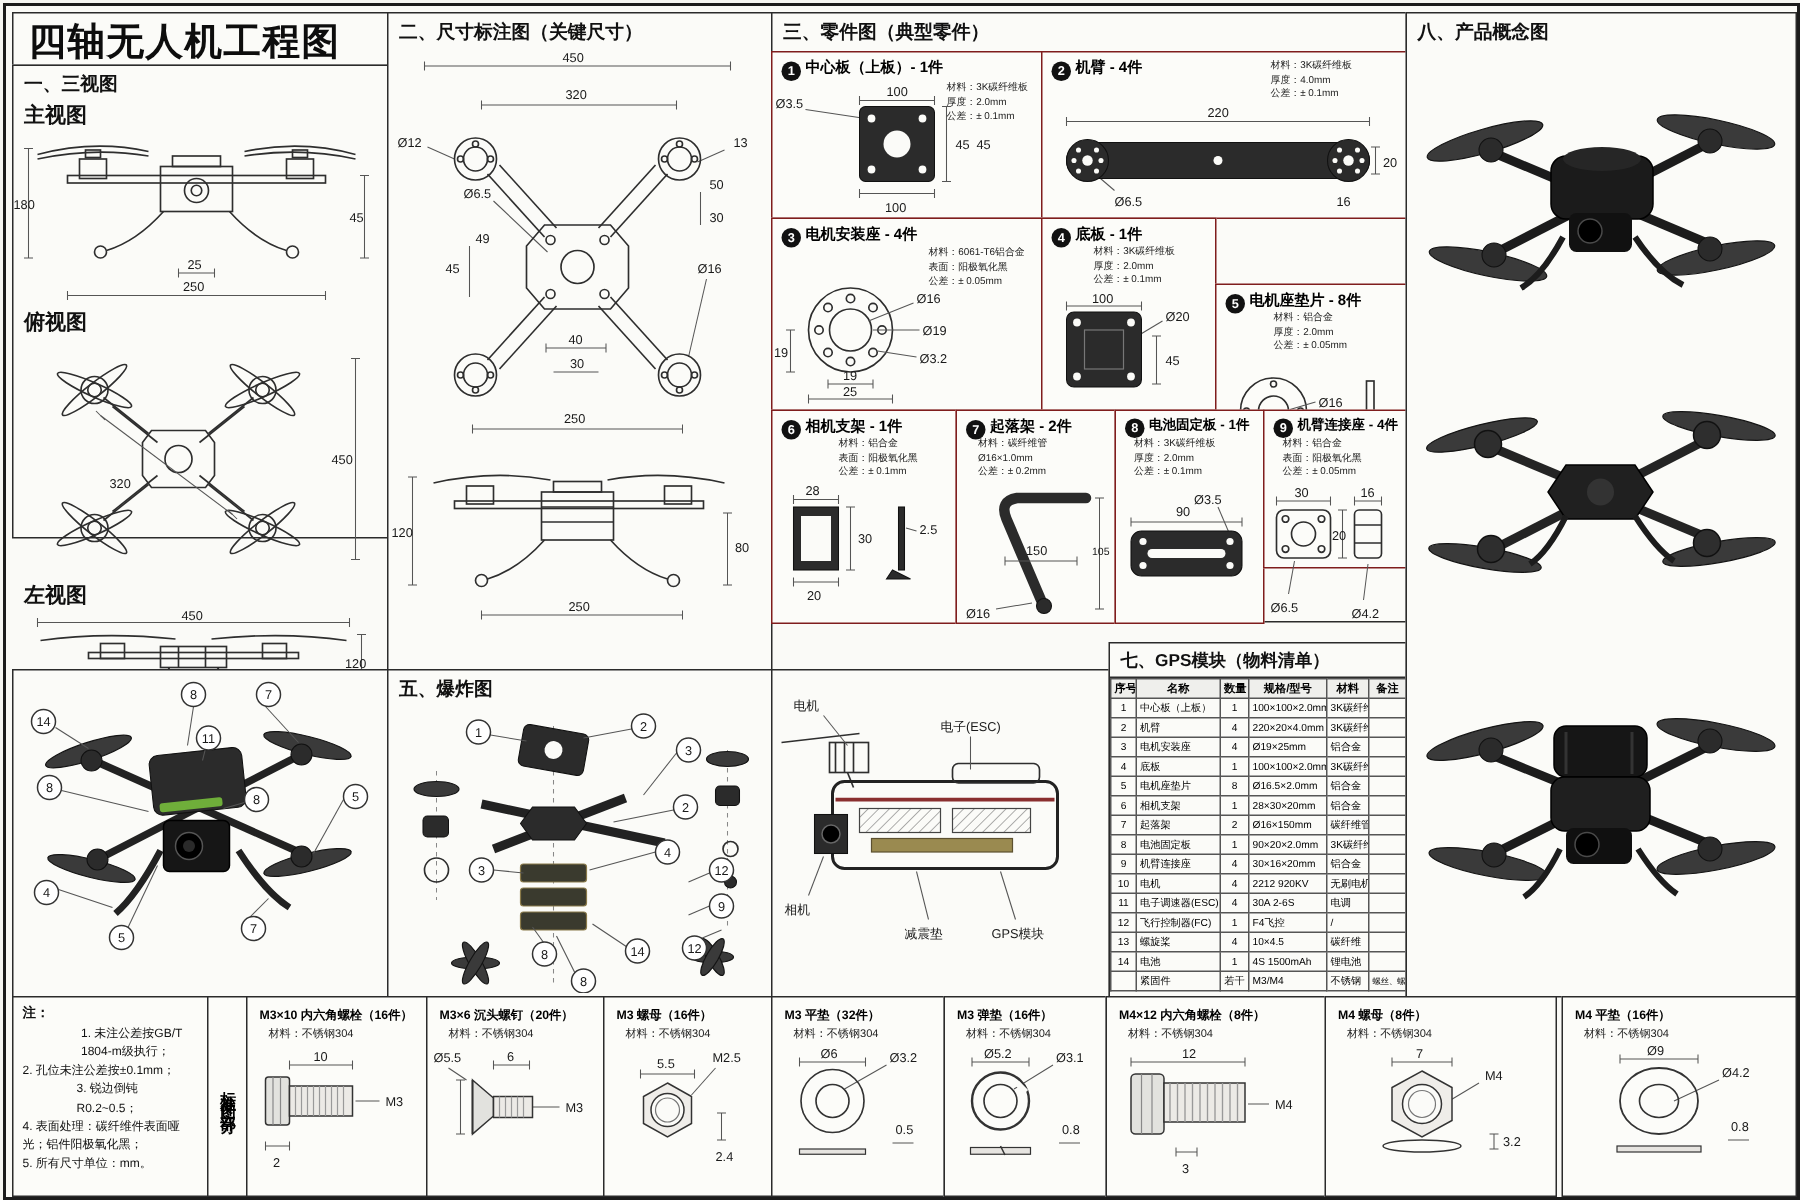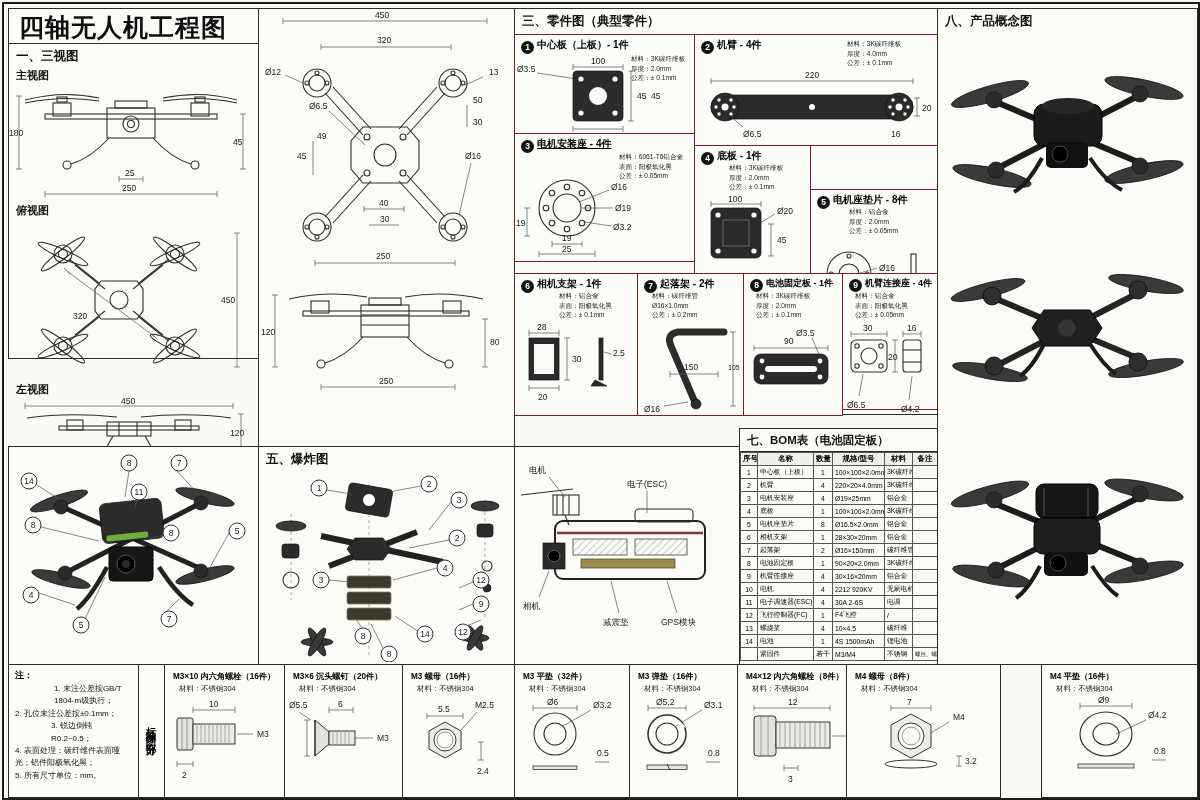--- a/index.html
+++ b/index.html
@@ -1,20 +1,20 @@
 <!DOCTYPE html>
 <html><head>
 <meta charset="utf-8">
 <style>
   html,body{margin:0;padding:0;background:#d8d8d2;font-family:"Liberation Sans",sans-serif;}
   #stage{position:relative;width:1200px;height:800px;background:#f6f6f2;overflow:hidden;}
   #sheet{position:absolute;left:2px;top:2px;width:1194px;height:794px;border:2px solid #1c1c1c;background:#fafaf7;}
   .panel{position:absolute;background:#fbfbf8;border:1px solid #2b2b2b;box-sizing:border-box;}
   .phead{font-weight:bold;font-size:12.5px;color:#111;padding:4px 7px 2px 7px;white-space:nowrap;}
-  .sub{font-weight:bold;font-size:11px;color:#111;padding:1px 7px;}
+  .sub{font-weight:bold;font-size:14px;color:#111;padding:1px 7px;}
   .title{font-size:25px;font-weight:bold;color:#0d0d0d;padding:2px 10px;letter-spacing:1px;}
   svg{display:block;}
   svg text{font-family:"Liberation Sans",sans-serif;fill:#1a1a1a;}
   .dt{font-size:8.5px;}
   .dts{font-size:7px;}
   .ln{fill:none;stroke:#2e2e2e;stroke-width:1.1;}
   .lt{fill:none;stroke:#555;stroke-width:0.7;}
   .dk{fill:#2b2b2b;stroke:#111;stroke-width:0.7;}
   .dk2{fill:#3a3a3a;stroke:#141414;stroke-width:0.8;}
   .wh{fill:#fbfbf8;}
@@ -149,20 +149,21 @@
         <path d="M104,38 L96,52 M136,38 L144,52"></path>
             <circle cx="95" cy="53" r="2.5"></circle>
             <circle cx="145" cy="53" r="2.5"></circle>
       </g>
       <text class="dt" x="112" y="6">450</text>
       <text class="dt" x="221" y="38">120</text>
     </svg>
   </div>
 
   <div class="panel" style="left:254px;top:4px;width:257px;height:439px;">
+    <div class="phead">二、尺寸标注图（关键尺寸）</div>
     <svg width="253" height="272" viewBox="0 0 253 272">
       <g class="lt">
         <line x1="24" y1="12" x2="228" y2="12"></line>
             <line x1="24" y1="9" x2="24" y2="15"></line>
             <line x1="228" y1="9" x2="228" y2="15"></line>
         <line x1="62" y1="38" x2="192" y2="38"></line>
             <line x1="62" y1="35" x2="62" y2="41"></line>
             <line x1="192" y1="35" x2="192" y2="41"></line>
         <line x1="26" y1="66" x2="44" y2="74"></line>
             <line x1="224" y1="68" x2="206" y2="76"></line>
@@ -331,21 +332,21 @@
             <circle cx="198" cy="43" r="1.7" class="wh"></circle>
             <circle cx="210" cy="43" r="1.7" class="wh"></circle>
         <circle cx="117" cy="36" r="3" class="wh"></circle>
         <text class="dt" x="110" y="7">220</text>
         <text class="dt" x="48" y="66">Ø6.5</text>
         <text class="dt" x="196" y="66">16</text>
         <text class="dt" x="227" y="40">20</text>
       </svg>
     </div>
 
-    <div class="pcell" style="left:-1px;top:124px;width:181px;height:129px;text-decoration:underline;">
+    <div class="pcell" style="left:-1px;top:136px;width:181px;height:129px;">
       <div class="pname"><span class="pnum">3</span><span>电机安装座 - 4件</span></div>
       <div class="pspecs" style="left:104px;top:18px;">
         <div>材料：6061-T6铝合金</div>
         <div>表面：阳极氧化黑</div>
         <div>公差：± 0.05mm</div>
       </div>
       <svg width="178" height="96" viewBox="0 0 178 96" style="position:absolute;left:0;top:30px;">
         <g class="ln">
           <circle cx="52" cy="44" r="28"></circle>
               <circle cx="52" cy="44" r="14"></circle>
@@ -516,21 +517,21 @@
         <rect x="21" y="40" width="52" height="6" rx="3" class="wh"></rect>
         <circle cx="18" cy="35" r="2.4" class="wh"></circle>
             <circle cx="76" cy="35" r="2.4" class="wh"></circle>
         <circle cx="18" cy="51" r="2.4" class="wh"></circle>
             <circle cx="76" cy="51" r="2.4" class="wh"></circle>
         <text class="dt" x="40" y="18">90</text>
         <text class="dt" x="52" y="10">Ø3.5</text>
       </svg>
     </div>
 
-    <div class="pcell" style="left:327px;top:264px;width:97px;height:137px;">
+    <div class="pcell" style="left:327px;top:264px;width:97px;height:106px;">
       <div class="pname" style="font-size:9px;"><span class="pnum">9</span><span>机臂连接座 - 4件</span></div>
       <div class="pspecs" style="left:12px;top:17px;">
         <div>材料：铝合金</div>
         <div>表面：阳极氧化黑</div>
         <div>公差：± 0.05mm</div>
       </div>
       <svg width="94" height="90" viewBox="0 0 94 90" style="position:absolute;left:0;top:50px;">
         <g class="lt">
               <line x1="8" y1="10" x2="44" y2="10"></line>
               <line x1="8" y1="7" x2="8" y2="13"></line>
@@ -736,21 +737,21 @@
       </g>
       <text class="seclbl" x="14" y="26">电机</text>
       <text class="seclbl" x="112" y="40">电子(ESC)</text>
       <text class="seclbl" x="8" y="162">相机</text>
       <text class="seclbl" x="88" y="178">减震垫</text>
       <text class="seclbl" x="146" y="178">GPS模块</text>
     </svg>
   </div>
 
   <div class="panel" style="left:735px;top:424px;width:199px;height:237px;">
-    <div class="phead" style="font-size:11.5px;border-bottom:1px solid #2b2b2b;padding-bottom:3px;">七、BOM表（电池固定板）</div>
+    <div class="phead" style="font-size:11.5px;border-bottom:1px solid #2b2b2b;padding-bottom:3px;">七、GPS模块（物料清单）</div>
     <table class="bomtbl">
       <colgroup>
             <col style="width:17px">
             <col style="width:56px">
             <col style="width:19px">
             <col style="width:52px">
             <col style="width:28px">
             <col style="width:25px">
           </colgroup>
       <thead>
@@ -1136,21 +1137,21 @@
             <line x1="77" y1="28" x2="77" y2="54"></line>
             <line x1="82" y1="28" x2="82" y2="54"></line>
             <line x1="87" y1="28" x2="87" y2="54"></line>
       </g>
       <text class="dt" x="50" y="11">12</text>
       <text class="dt" x="112" y="45">M4</text>
       <text class="dt" x="50" y="88">3</text>
     </svg>
   </div>
 
-  <div class="fcell" style="left:842px;width:155px;">
+  <div class="fcell" style="left:879px;width:155px;">
     <div class="ftitle">M4 螺母（8件）</div>
     <div class="fmat">材料：不锈钢304</div>
     <svg width="153" height="94" viewBox="0 0 153 94">
       <g class="lt">
             <line x1="44" y1="14" x2="84" y2="14"></line>
             <line x1="44" y1="11" x2="44" y2="17"></line>
             <line x1="84" y1="11" x2="84" y2="17"></line>
         <line x1="102" y1="28" x2="82" y2="40"></line>
         <line x1="112" y1="62" x2="112" y2="72"></line>
             <line x1="109" y1="62" x2="115" y2="62"></line>

